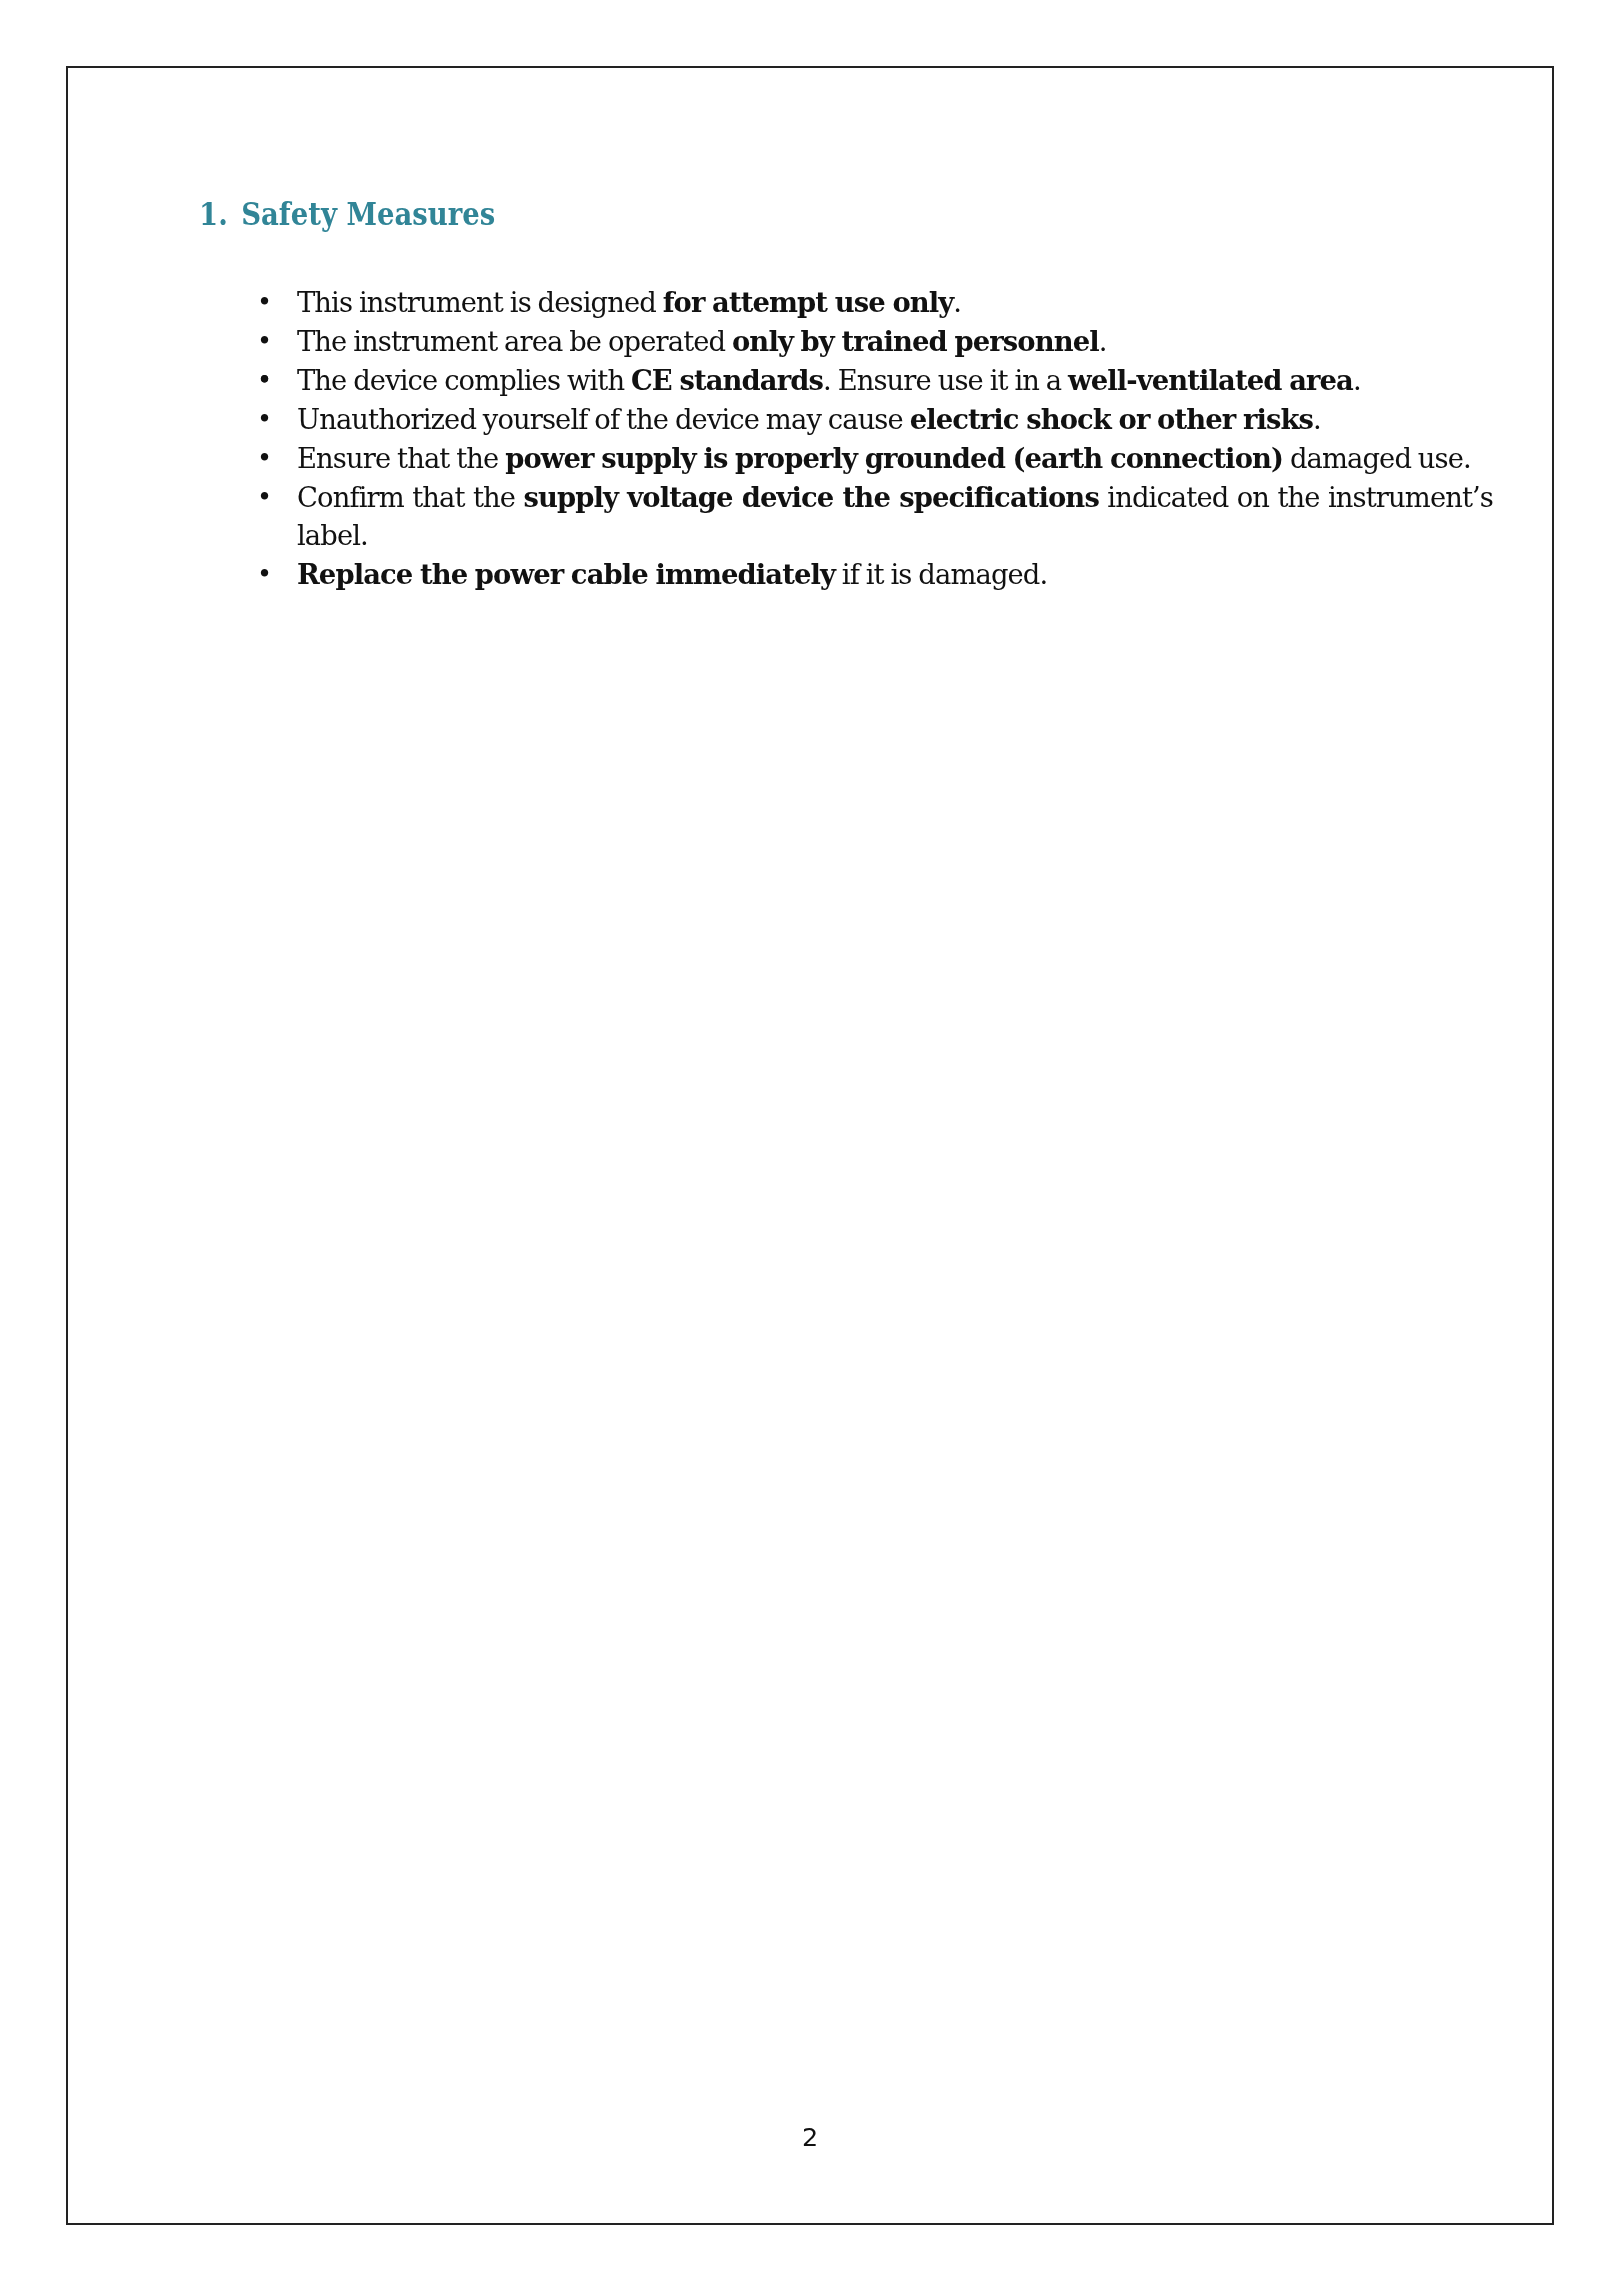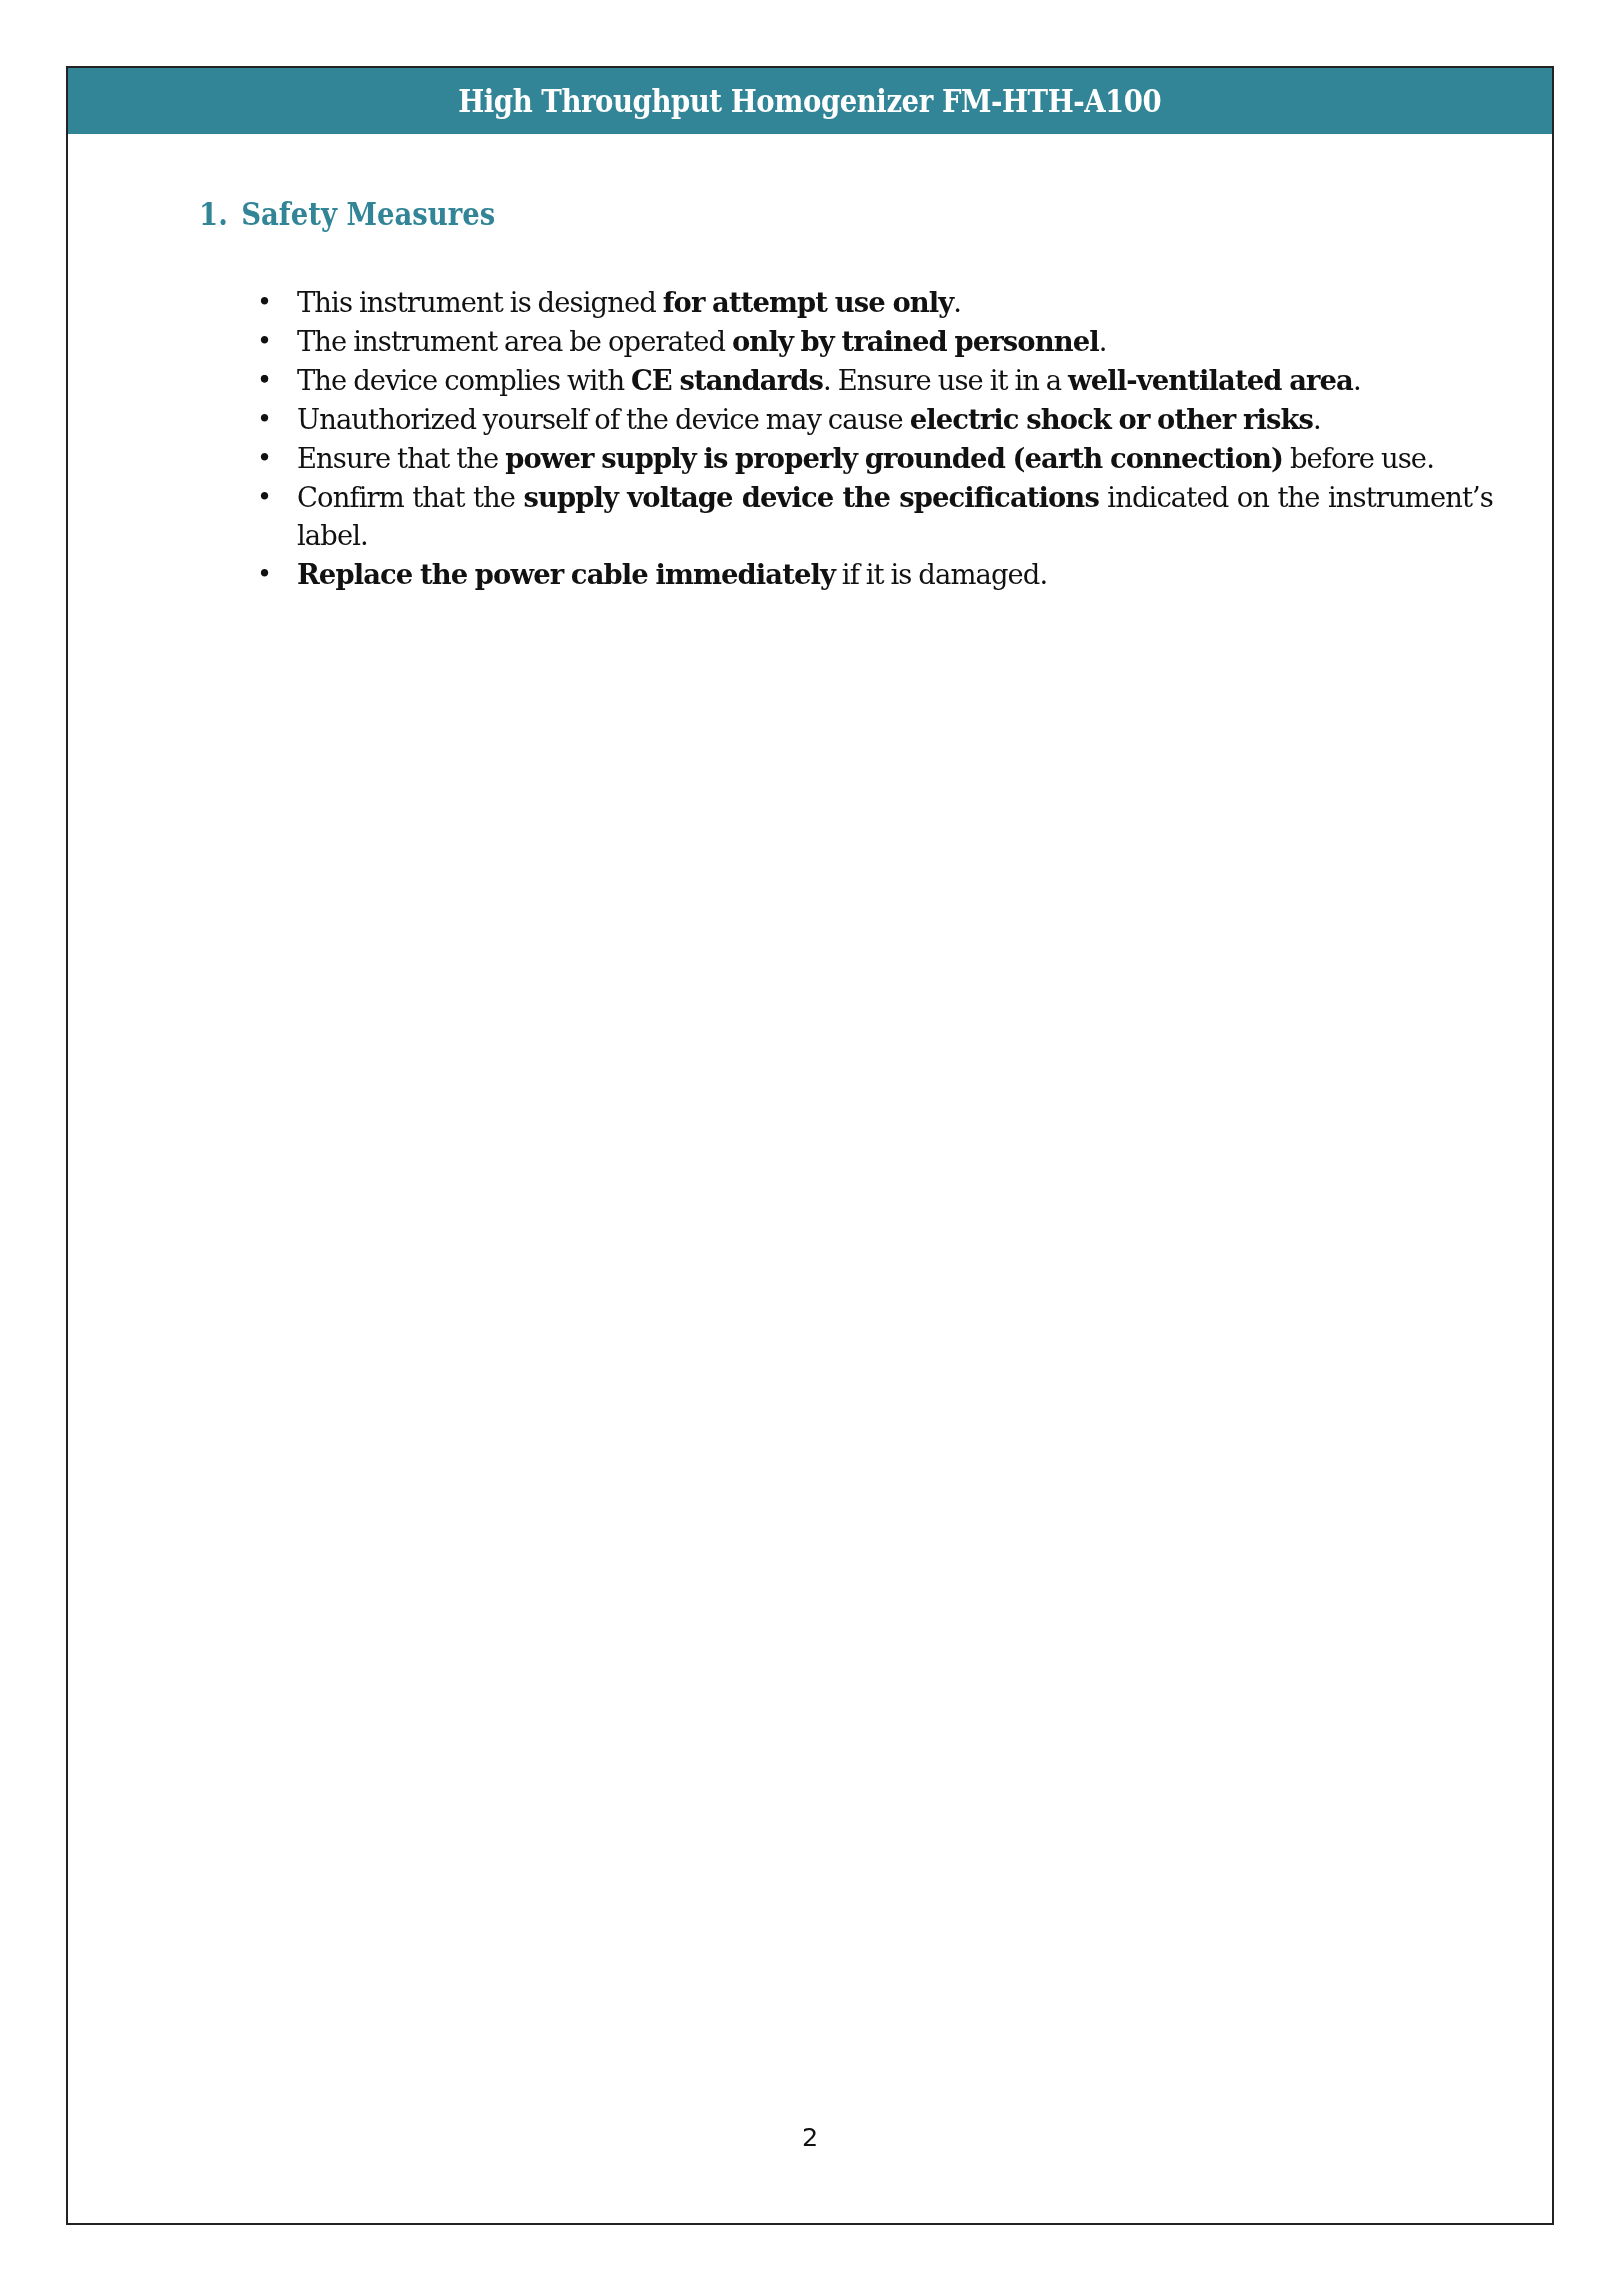--- a/index.html
+++ b/index.html
@@ -20,34 +20,31 @@
                  color: #111; text-align: justify; letter-spacing: -0.9px; word-spacing: -1px; }
   .bullet-dot { position: absolute; left: 3.9px; top: 0; font-size: 25.5px; }
   .bullet-item b { font-weight: bold; }
   .page-number { position: absolute; left: 0; right: 0; top: 2054px; text-align: center;
                  font-family: "DejaVu Sans", sans-serif; font-size: 25.5px; color: #111; }
 </style>
 </head>
 <body>
 
 <div class="page-frame">
-  <div class="header-bar">
-    <span class="header-title">High Throughput Homogenizer FM-HTH-A100</span>
-  </div>
 
   <div class="section-heading">
     <span class="num">1.</span><span>Safety Measures</span>
   </div>
 
   <ul class="bullet-list">
     <li class="bullet-item"><span class="bullet-dot">•</span><span>This instrument is designed </span><b>for attempt use only</b><span>.</span></li>
     <li class="bullet-item"><span class="bullet-dot">•</span><span>The instrument area be operated </span><b>only by trained personnel</b><span>.</span></li>
     <li class="bullet-item"><span class="bullet-dot">•</span></li>
     <li class="bullet-item"><span class="bullet-dot">•</span><span>The device complies with </span><b>CE standards</b><span>. Ensure use it in a </span><b>well-ventilated area</b><span>.</span></li>
     <li class="bullet-item"><span class="bullet-dot">•</span><span>Unauthorized yourself of the device may cause </span><b>electric shock or other risks</b><span>.</span></li>
-    <li class="bullet-item"><span class="bullet-dot">•</span><span>Ensure that the </span><b>power supply is properly grounded (earth connection)</b><span> before use.</span></li>
+    <li class="bullet-item"><span class="bullet-dot">•</span><span>Ensure that the </span><b>power supply is properly grounded (earth connection)</b><span> damaged use.</span></li>
     <li class="bullet-item"><span class="bullet-dot">•</span><span>Confirm that the </span><b>supply voltage device the specifications</b><span> indicated on the instrument’s label.</span></li>
     <li class="bullet-item"><span class="bullet-dot">•</span><b>Replace the power cable immediately</b><span> if it is damaged.</span></li>
   </ul>
 
   <div class="page-number">2</div>
 </div>
 
 
 </body></html>

